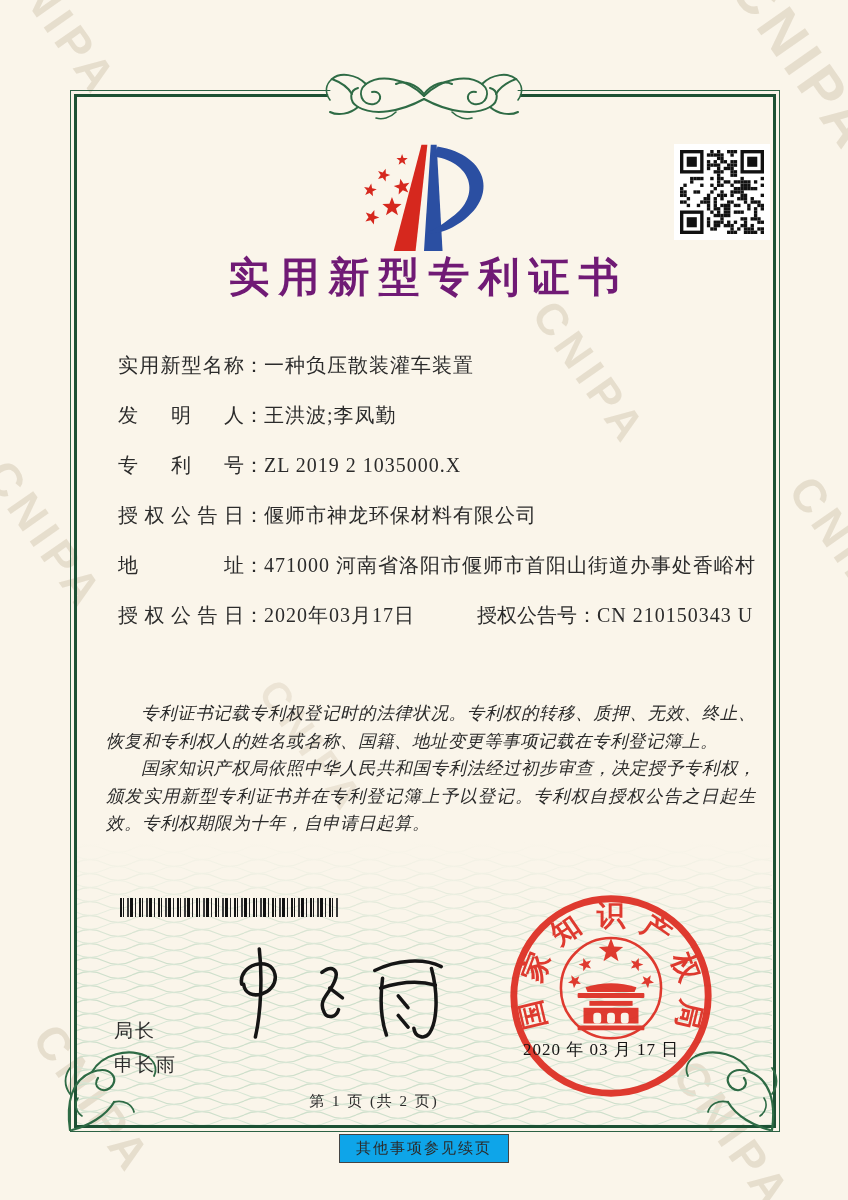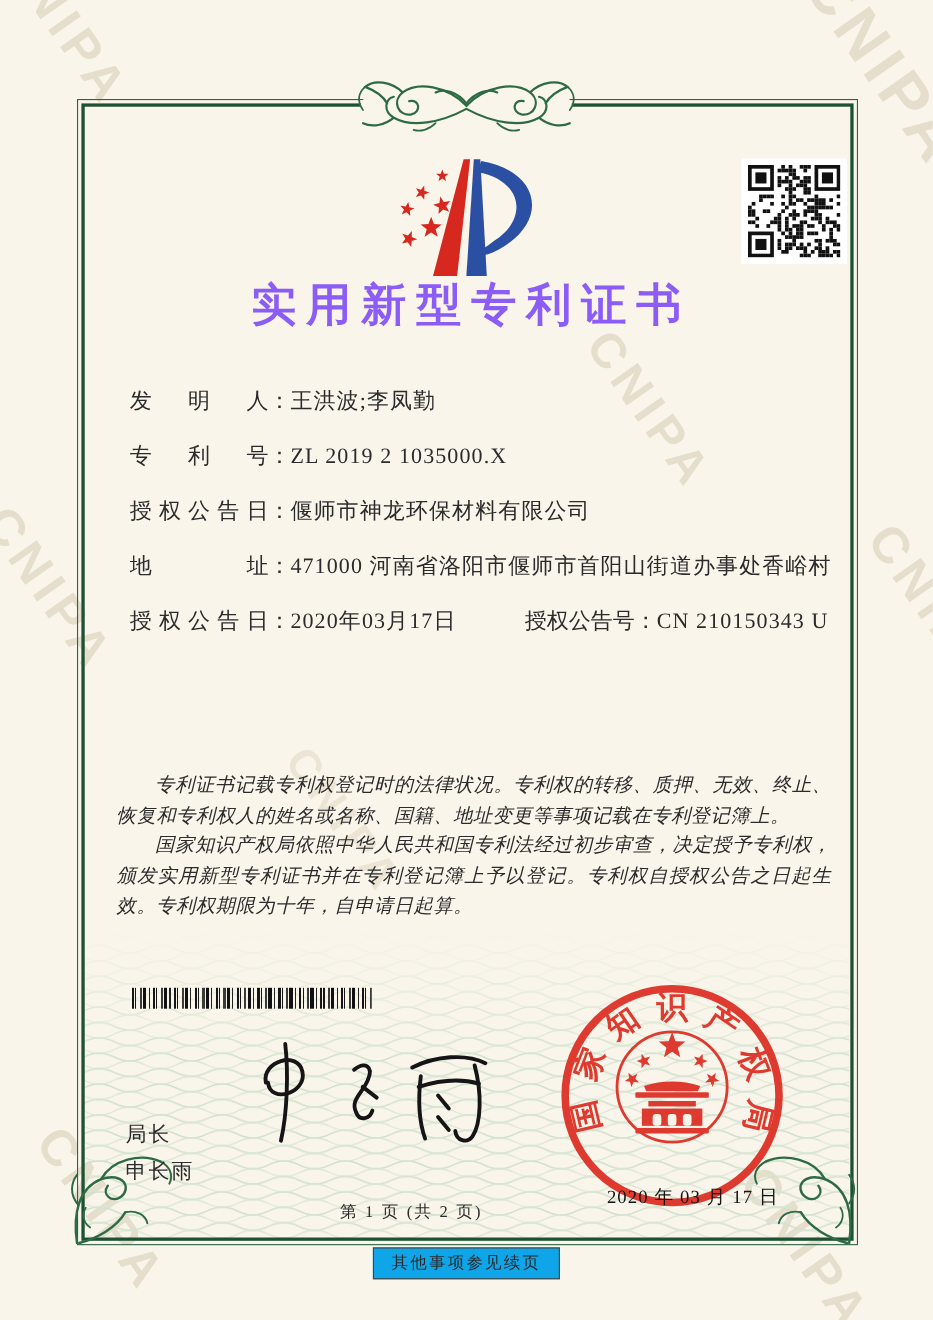--- a/index.html
+++ b/index.html
@@ -19,21 +19,21 @@
   .wave-fade{position:absolute;left:0;top:0;width:100%;height:120px;
       background:linear-gradient(#faf5ea 0%,rgba(250,245,234,0) 100%);}
 
   .certno{position:absolute;left:96px;top:144px;font-size:19px;letter-spacing:3px;}
 
   .logo{position:absolute;left:338px;top:138px;}
   .qrbox{position:absolute;left:674px;top:144px;width:96px;height:96px;background:#fff;
       display:flex;align-items:center;justify-content:center;}
 
   .title{position:absolute;left:0;top:250px;width:848px;text-align:center;font-size:41px;
-      font-weight:bold;letter-spacing:9px;text-indent:9px;color:#8b5cf6;}
+      font-weight:bold;letter-spacing:9px;text-indent:9px;color:#701a75;}
 
   .fields{position:absolute;left:118px;top:352px;width:620px;font-size:20px;}
   .frow{height:50px;line-height:26px;white-space:nowrap;}
   .flabel{display:inline-block;width:126px;text-align:justify;text-align-last:justify;vertical-align:top;}
   .fcolon{display:inline-block;width:20px;vertical-align:top;}
   .fvalue{letter-spacing:1px;}
   .gaz2{margin-left:62px;}
 
   .paras{position:absolute;left:106px;top:700px;width:650px;font-size:17.5px;line-height:27.5px;
       font-style:italic;letter-spacing:0.5px;text-align:justify;}
@@ -42,22 +42,22 @@
   .barcode{position:absolute;left:120px;top:898px;width:218px;height:19px;
       background:repeating-linear-gradient(90deg,#151515 0 2px,rgba(0,0,0,0) 2px 3px,#151515 3px 4px,
       rgba(0,0,0,0) 4px 7px,#3a3a3a 7px 9px,rgba(0,0,0,0) 9px 10px,#101010 10px 13px,
       rgba(0,0,0,0) 13px 15px,#222 15px 16px,rgba(0,0,0,0) 16px 19px);}
 
   .comm{position:absolute;left:114px;font-size:19px;letter-spacing:2px;margin-top:48px;}
   .comm.t1{top:970px;} .comm.t2{top:1004px;}
   .signature{position:absolute;left:228px;top:942px;}
 
   .seal{position:absolute;left:503px;top:888px;}
-  .seal-date{position:absolute;left:523px;top:1038px;width:185px;text-align:right;
-      font-size:17px;color:#141414;letter-spacing:1px;margin-top:39px;}
+  .seal-date{position:absolute;left:523px;top:1038px;width:185px;text-align:left;
+      font-size:17px;color:#141414;letter-spacing:1px;}
 
   .pagenum{position:absolute;left:0;top:1092px;width:748px;text-align:center;font-size:15px;letter-spacing:2px;}
   .contnote{position:absolute;left:0;top:1134px;width:848px;text-align:center;}
   .contnote span{display:inline-block;border:1px solid #444;background:#0ea5e9;
       padding:4px 16px;font-size:15px;letter-spacing:2px;}
 
   .ornament-top{position:absolute;left:304px;top:66px;}
   .corner{position:absolute;top:1038px;}
   .corner.l{left:62px;} .corner.r{left:676px;transform:scaleX(-1);}
 </style>
@@ -360,20 +360,23 @@
         <rect x="0" y="18" width="7" height="7" fill="#111"></rect>
         <rect x="1" y="19" width="5" height="5" fill="#fff"></rect>
         <rect x="2" y="20" width="3" height="3" fill="#111"></rect>
       </svg>
   </div>
 
   <div class="title">实用新型专利证书</div>
 
   <div class="fields">
     <div class="frow">
+      <span class="flabel">实用新型名称</span><span class="fcolon">：</span><span class="fvalue">一种负压散装灌车装置</span>
+    </div>
+    <div class="frow">
       <span class="flabel">发明人</span><span class="fcolon">：</span><span class="fvalue">王洪波;李凤勤</span>
     </div>
     <div class="frow">
       <span class="flabel">专利号</span><span class="fcolon">：</span><span class="fvalue">ZL 2019 2 1035000.X</span>
     </div>
     <div class="frow">
       <span class="flabel">授权公告日</span><span class="fcolon">：</span><span class="fvalue">偃师市神龙环保材料有限公司</span>
     </div>
     <div class="frow">
       <span class="flabel">地址</span><span class="fcolon">：</span><span class="fvalue">471000 河南省洛阳市偃师市首阳山街道办事处香峪村</span>

